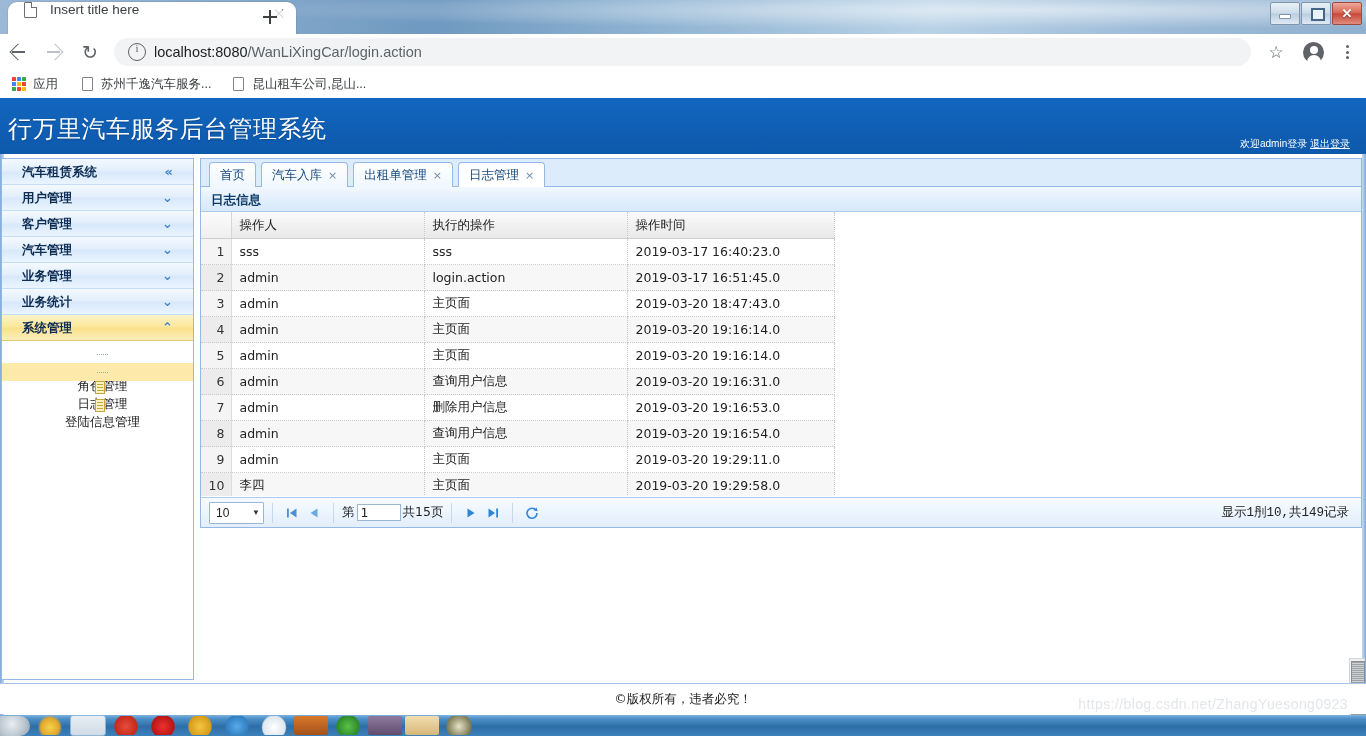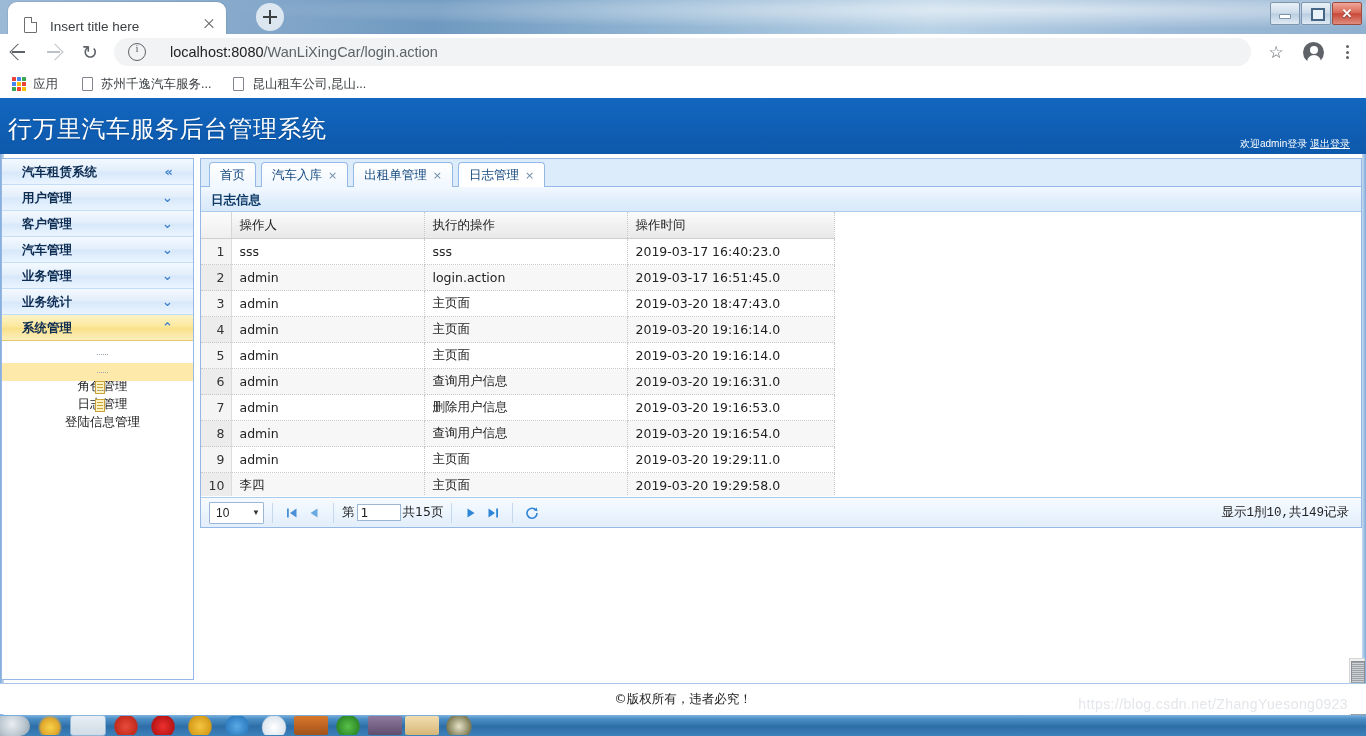--- a/index.html
+++ b/index.html
@@ -17,24 +17,24 @@
     background:linear-gradient(to bottom,#bdd4ea 0%,#a8c4de 45%,#9fbcd8 60%,#c7dcef 100%);
     overflow:hidden;
   }
   .titlebar .bgphoto{
     position:absolute;left:0;top:0;width:1366px;height:34px;
     background:
       radial-gradient(ellipse at 75% 30%, rgba(255,255,255,.55) 0%, rgba(255,255,255,0) 55%),
       linear-gradient(105deg,#9cb9d6 0%,#86a9cb 18%,#6f99c0 32%,#8fb3d2 48%,#b9d2e6 68%,#9dbbd8 85%,#8fb0cf 100%);
   }
   .tab{
-    position:absolute;left:8px;top:2px;width:218px;height:32px;
+    position:absolute;left:8px;top:2px;width:288px;height:32px;
     background:#fff;border-radius:9px 9px 0 0;
     box-shadow:0 0 0 1px rgba(0,0,0,.06);
-    display:flex;align-items:flex-end;
+    display:flex;align-items:flex-start;
   }
   .tab-favicon{width:15px;height:17px;margin-left:16px;flex:none;position:relative;}
   .tab-favicon:before{
     content:"";position:absolute;left:0;top:0;width:11px;height:14px;
     border:1.3px solid #6e6e6e;border-radius:1px;background:#fff;
   }
   .tab-favicon:after{
     content:"";position:absolute;left:7px;top:0;width:5px;height:5px;
     background:#fff;border-left:1.3px solid #6e6e6e;border-bottom:1.3px solid #6e6e6e;
     transform:rotate(0deg);
@@ -103,21 +103,21 @@
   }
   .info-icon{
     width:16px;height:16px;border:1.4px solid #5f6368;border-radius:50%;
     margin-left:10px;flex:none;position:relative;
   }
   .info-icon:after{
     content:"i";position:absolute;left:0;top:-2px;width:100%;text-align:center;
     font-size:11px;color:#5f6368;font-family:"Liberation Serif",serif;
   }
   .url{
-    margin-left:24px;font-size:14.5px;color:#5f6368;white-space:nowrap;flex:1;
+    margin-left:8px;font-size:14.5px;color:#5f6368;white-space:nowrap;flex:1;
   }
   .url .host{color:#202124;}
   .star{width:34px;height:34px;position:relative;flex:none;cursor:pointer;
         display:flex;align-items:center;justify-content:center;font-size:17px;color:#5f6368;}
   .profile{
     width:21px;height:21px;border-radius:50%;background:#5f6368;margin:0 10px;flex:none;
     position:relative;cursor:pointer;
   }
   .profile:before{content:"";position:absolute;left:6.5px;top:4px;width:8px;height:8px;border-radius:50%;background:#fff;}
   .profile:after{content:"";position:absolute;left:3.5px;top:13.5px;width:14px;height:9px;border-radius:7px 7px 0 0;background:#fff;}

